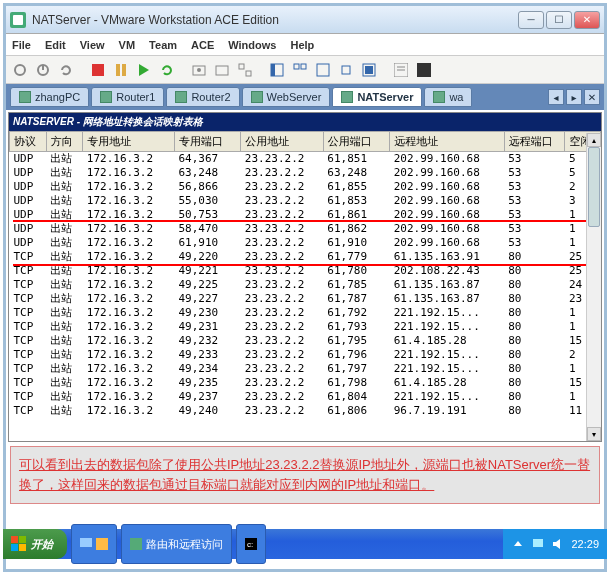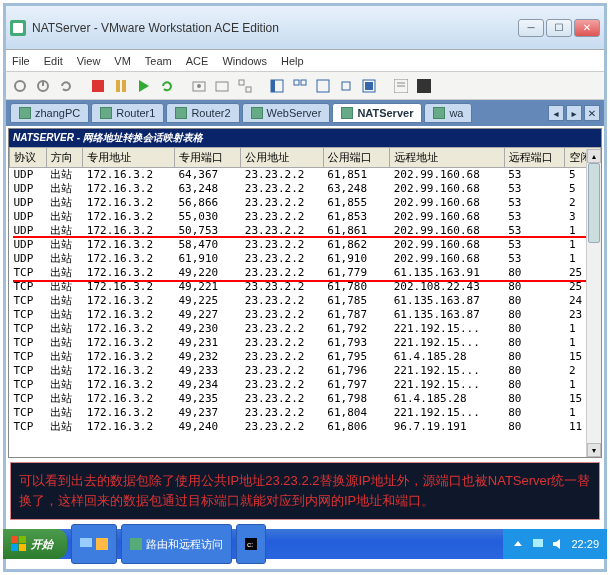--- a/index.html
+++ b/index.html
@@ -1,27 +1,27 @@
 <!DOCTYPE html>
 <html><head>
 <meta charset="utf-8">
 <style>
 * { margin: 0; padding: 0; box-sizing: border-box; font-family: "Microsoft YaHei", Tahoma, sans-serif; }
 body { background: #fff; width: 610px; height: 575px; overflow: hidden; position: relative; }
 
 .outer { border: 3px solid #a0bed8; width: 604px; height: 569px; margin: 3px; background: #fff; }
 
-.titlebar { height: 44px; background: linear-gradient(#e8f1fb, #c8dcf0); display: flex; align-items: center; padding: 0 4px; border-bottom: 1px solid #aaa; }
+.titlebar { height: 28px; background: linear-gradient(#e8f1fb, #c8dcf0); display: flex; align-items: center; padding: 0 4px; border-bottom: 1px solid #aaa; }
 .titlebar .icon { width: 16px; height: 16px; margin-right: 6px; }
 .titlebar .title { flex: 1; font-size: 12px; color: #333; }
 .winbtns { display: flex; gap: 2px; }
 .winbtn { width: 26px; height: 18px; border: 1px solid #89a; background: linear-gradient(#f0f5fa,#d6e4f2); border-radius: 3px; display: flex; align-items: center; justify-content: center; font-size: 10px; color: #345; }
 .winbtn.close { background: linear-gradient(#f5a0a0,#d55); color: #fff; }
 
-.menubar { height: 22px; display: flex; align-items: center; padding: 7px 6px; gap: 14px; font-size: 11px; color: #333; border-bottom: 1px solid #ccc; }
+.menubar { height: 22px; display: flex; align-items: center; padding: 7px 6px; gap: 14px; font-size: 11px; color: #333; border-bottom: 1px solid #ccc; font-weight: bold; }
 .menubar span { cursor: default; }
 
 .toolbar { height: 28px; display: flex; align-items: center; padding: 0 4px; gap: 3px; border-bottom: 1px solid #ccc; background: #f4f4f2; }
 .tbtn { width: 20px; height: 20px; border: 1px solid transparent; display: flex; align-items: center; justify-content: center; font-size: 11px; }
 .tbtn.sep { width: 6px; border: none; }
 .tbtn svg, .tbtn span { pointer-events: none; }
 
 .tabbar { height: 26px; background: #6488b8; display: flex; align-items: center; padding: 0 4px; gap: 2px; }
 .tab { height: 20px; padding: 0 8px; background: #c8daf0; border: 1px solid #5a7ba5; border-radius: 3px 3px 0 0; display: flex; align-items: center; gap: 4px; font-size: 11px; color: #234; }
 .tab.active { background: #fff; font-weight: bold; }
@@ -34,21 +34,21 @@
 .tbl { font-size: 11px; border-collapse: collapse; width: 100%; }
 .tbl th { background: #ece9d8; border: 1px solid #aaa; padding: 2px 4px; text-align: left; font-weight: normal; color: #000; font-size: 11px; white-space: nowrap; }
 .tbl td { padding: 0 4px; font-size: 11px; font-family: "SimSun", monospace; white-space: nowrap; line-height: 14px; }
 .c0{width:32px}.c1{width:32px}.c2{width:80px}.c3{width:58px}.c4{width:72px}.c5{width:58px}.c6{width:100px}.c7{width:52px}.c8{width:30px}
 .redline { position: absolute; left: 4px; right: 14px; height: 0; border-top: 2px solid #f00; }
 .scrollbar { position: absolute; right: 0; top: 20px; bottom: 0; width: 15px; background: #f0f0f0; border-left: 1px solid #ccc; }
 .scrollbar .thumb { position: absolute; left: 1px; right: 1px; top: 14px; height: 80px; background: #cdd; border: 1px solid #9ab; border-radius: 2px; }
 .scrollbar .arr { position: absolute; left: 0; right: 0; height: 14px; background: #e4e4e4; border: 1px solid #bbb; display:flex;align-items:center;justify-content:center;font-size:8px;}
 .scrollbar .arr.up{top:0}.scrollbar .arr.dn{bottom:0}
 
-.note { margin: 4px; border: 1px solid #d88; padding: 8px; font-size: 13px; color: #d33; line-height: 20px; background: #0f172a; }
+.note { margin: 4px; border: 1px solid #d88; padding: 8px; font-size: 13px; color: #d33; line-height: 20px; background: #e5e5e5; text-decoration: underline; }
 
 .taskbar { position: absolute; left: 3px; right: 3px; bottom: 16px; height: 30px; background: linear-gradient(#3b77d8, #245edb 40%, #2a66df); display: flex; align-items: center; font-size: 11px; color: #fff; }
 .start { height: 30px; padding: 0 14px 0 8px; background: linear-gradient(#4c9b4c, #2d7c2d); display: flex; align-items: center; gap: 4px; font-weight: bold; font-style: italic; border-radius: 0 10px 10px 0; }
 .taskbtn { height: 40px; margin-left: 4px; padding: 0 8px; background: #3d7de0; border: 1px solid #2a5bb0; border-radius: 3px; display: flex; align-items: center; gap: 4px; }
 .tray { margin-left: auto; height: 30px; background: #1d94e6; display: flex; align-items: center; padding: 0 8px; gap: 6px; }
 .trayicon { width: 14px; height: 14px; }
 </style>
 </head>
 <body>
 

